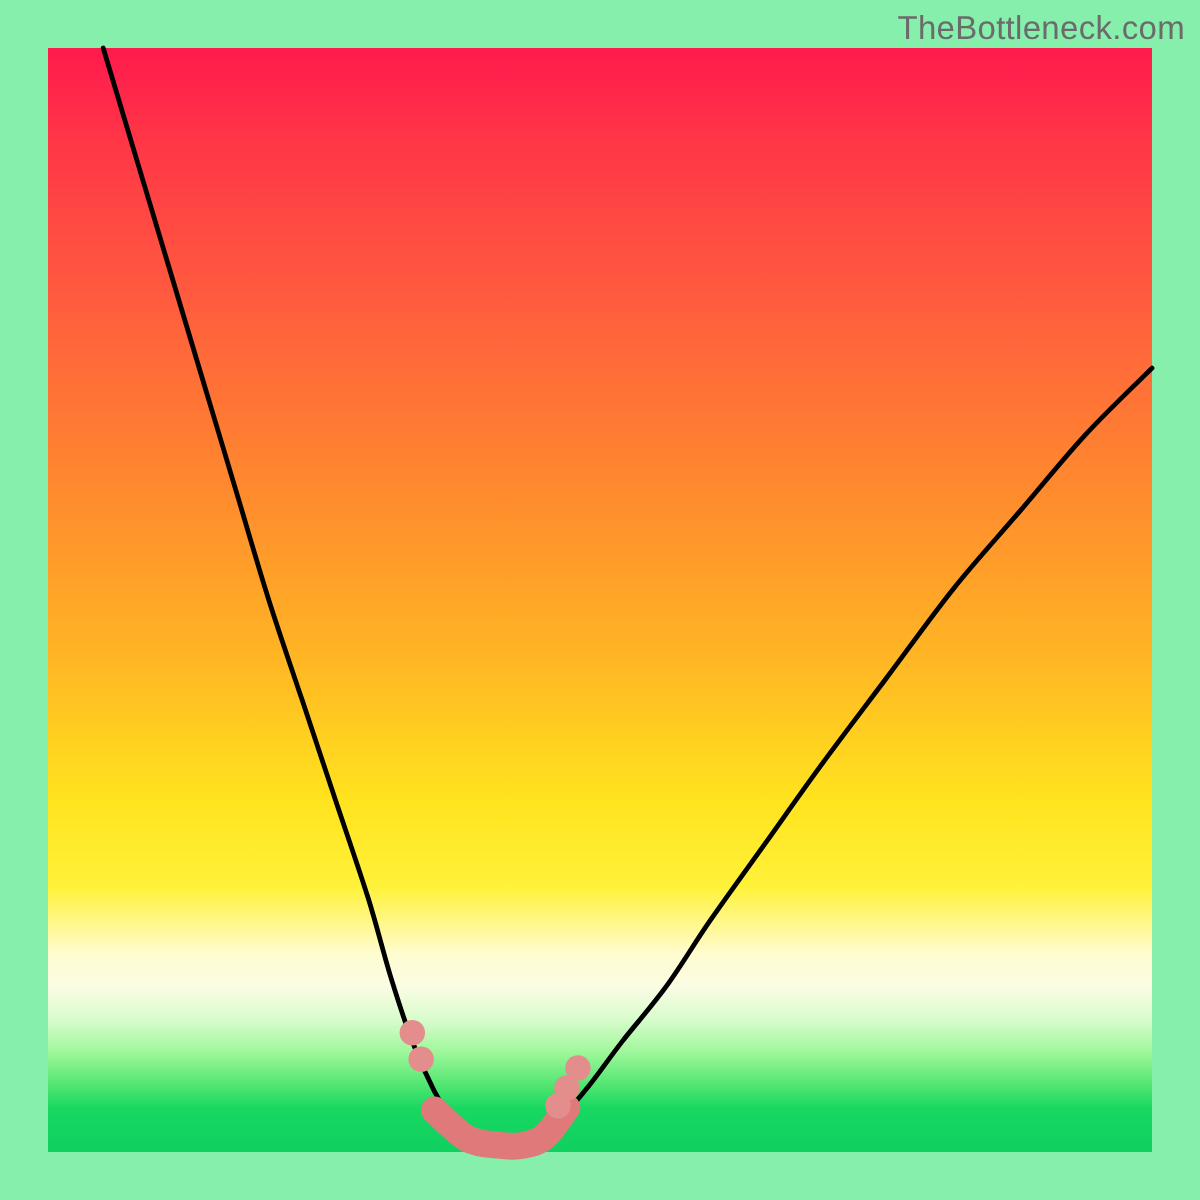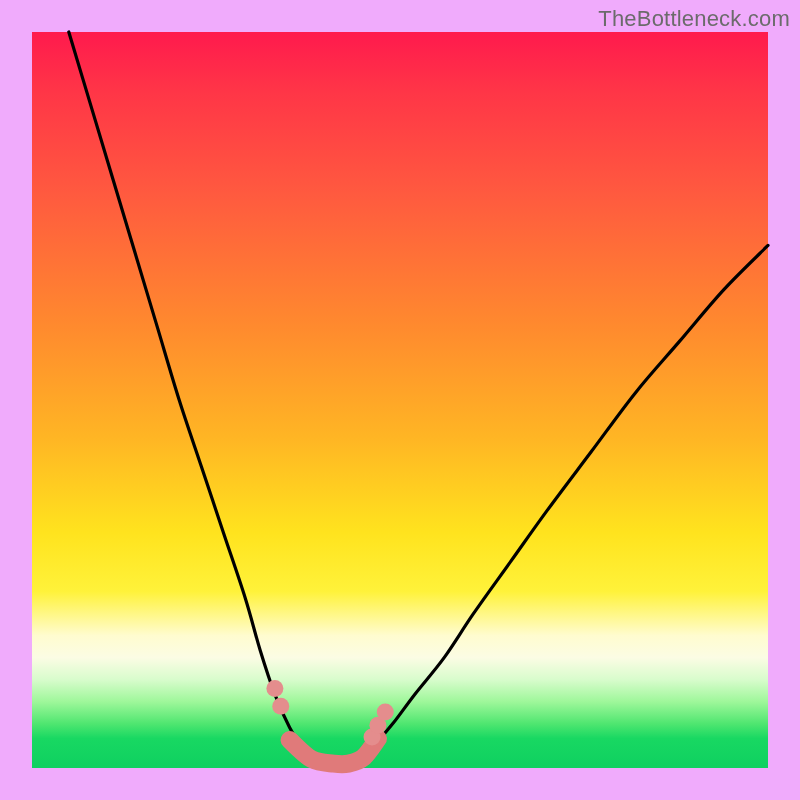--- a/index.html
+++ b/index.html
@@ -10,21 +10,21 @@
     overflow: hidden;
     background: #000;
     font-family: Arial, Helvetica, sans-serif;
   }
   .frame {
     position: absolute;
     left: 0;
     top: 0;
     width: 800px;
     height: 800px;
-    background: #f0abfc;
+    background: #86efac;
   }
   .plot {
     position: absolute;
     left: 32px;
     top: 32px;
     width: 736px;
     height: 736px;
     
     background: linear-gradient(to bottom,
       #ff1a4d 0%,

